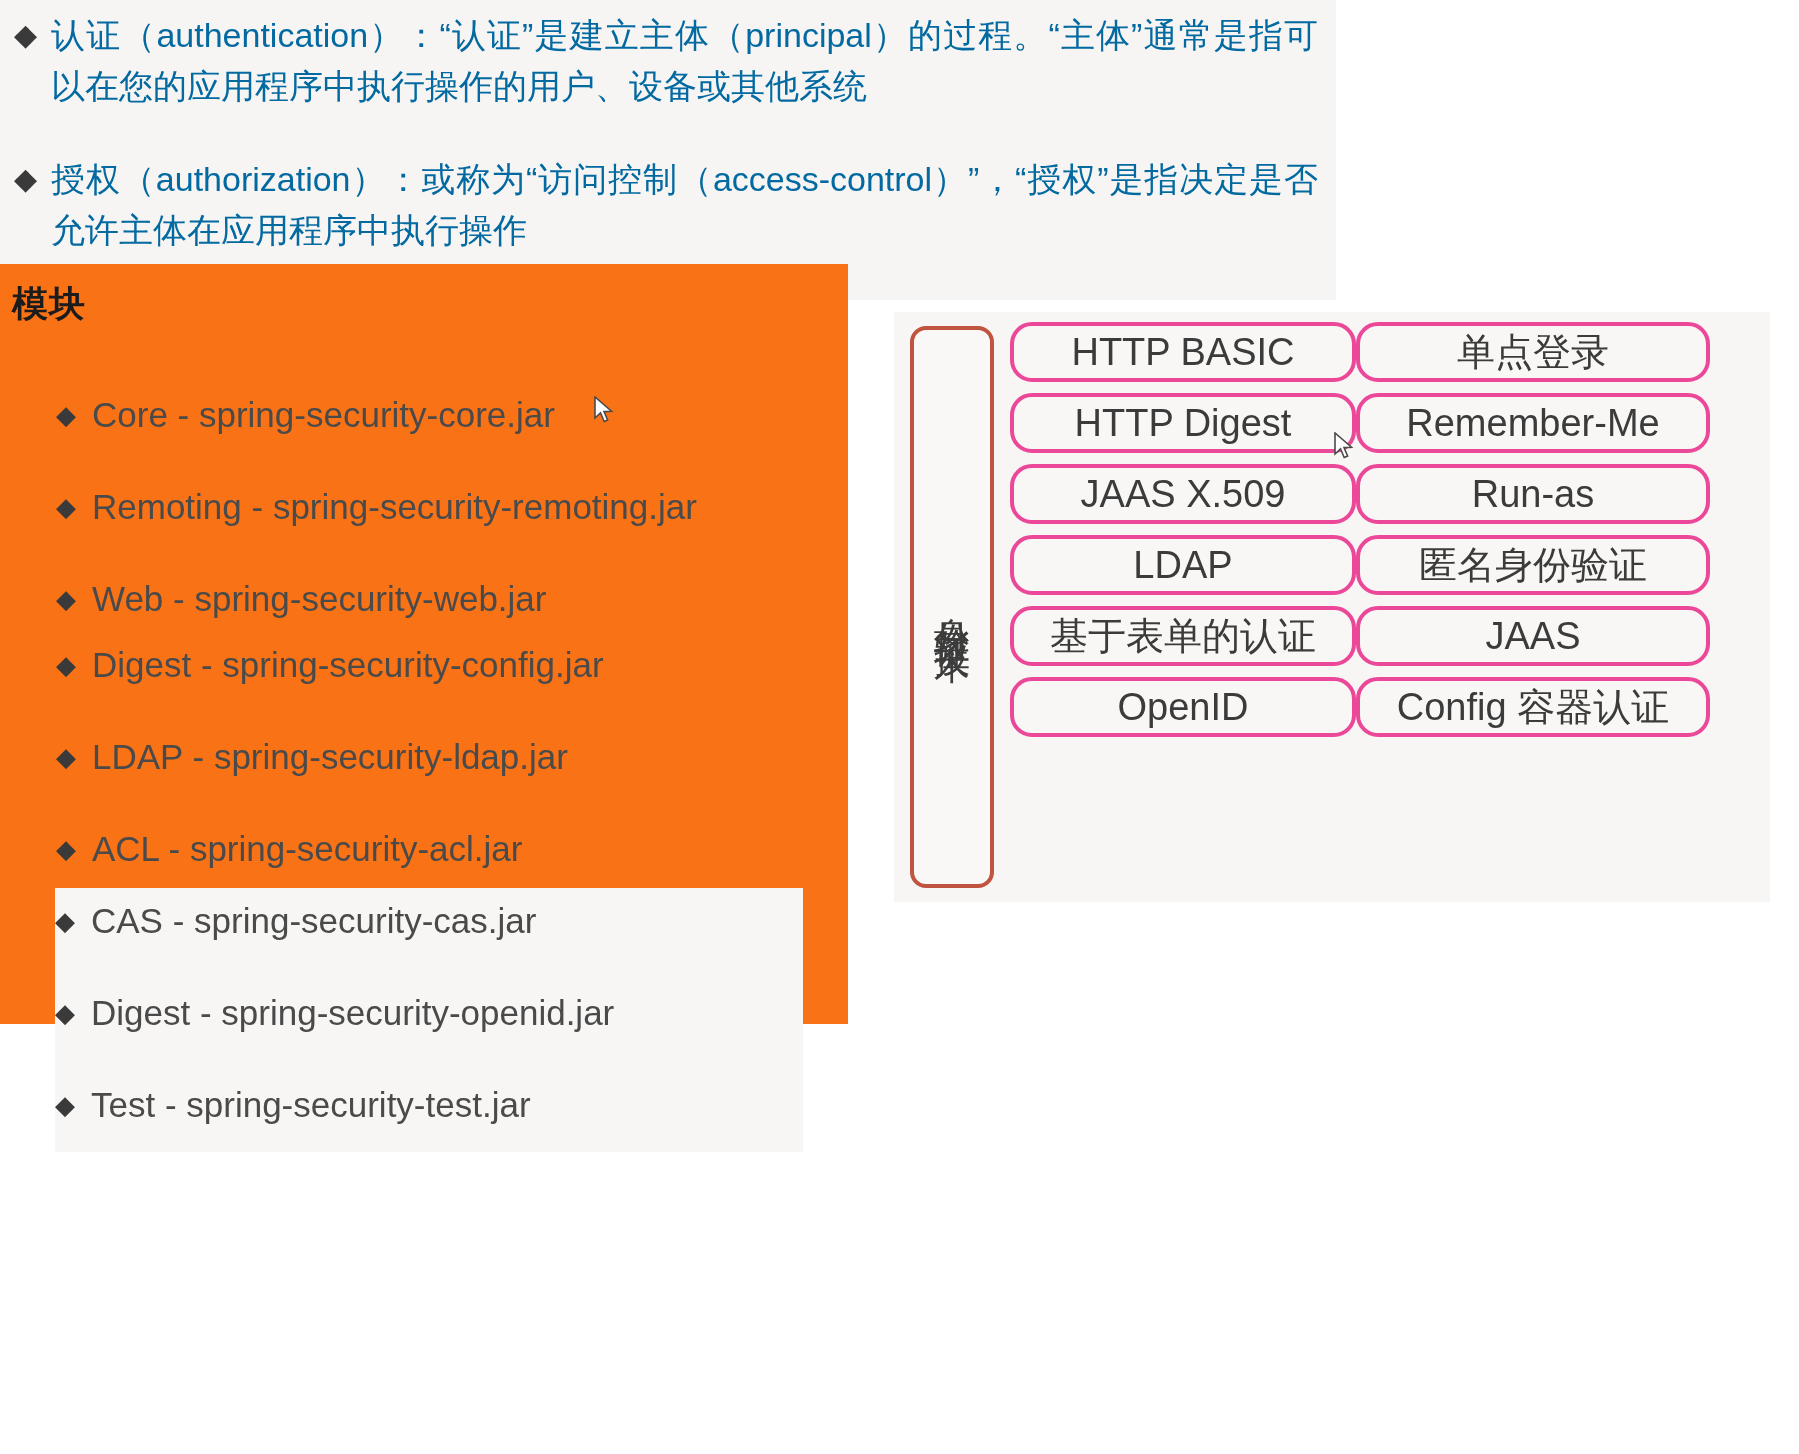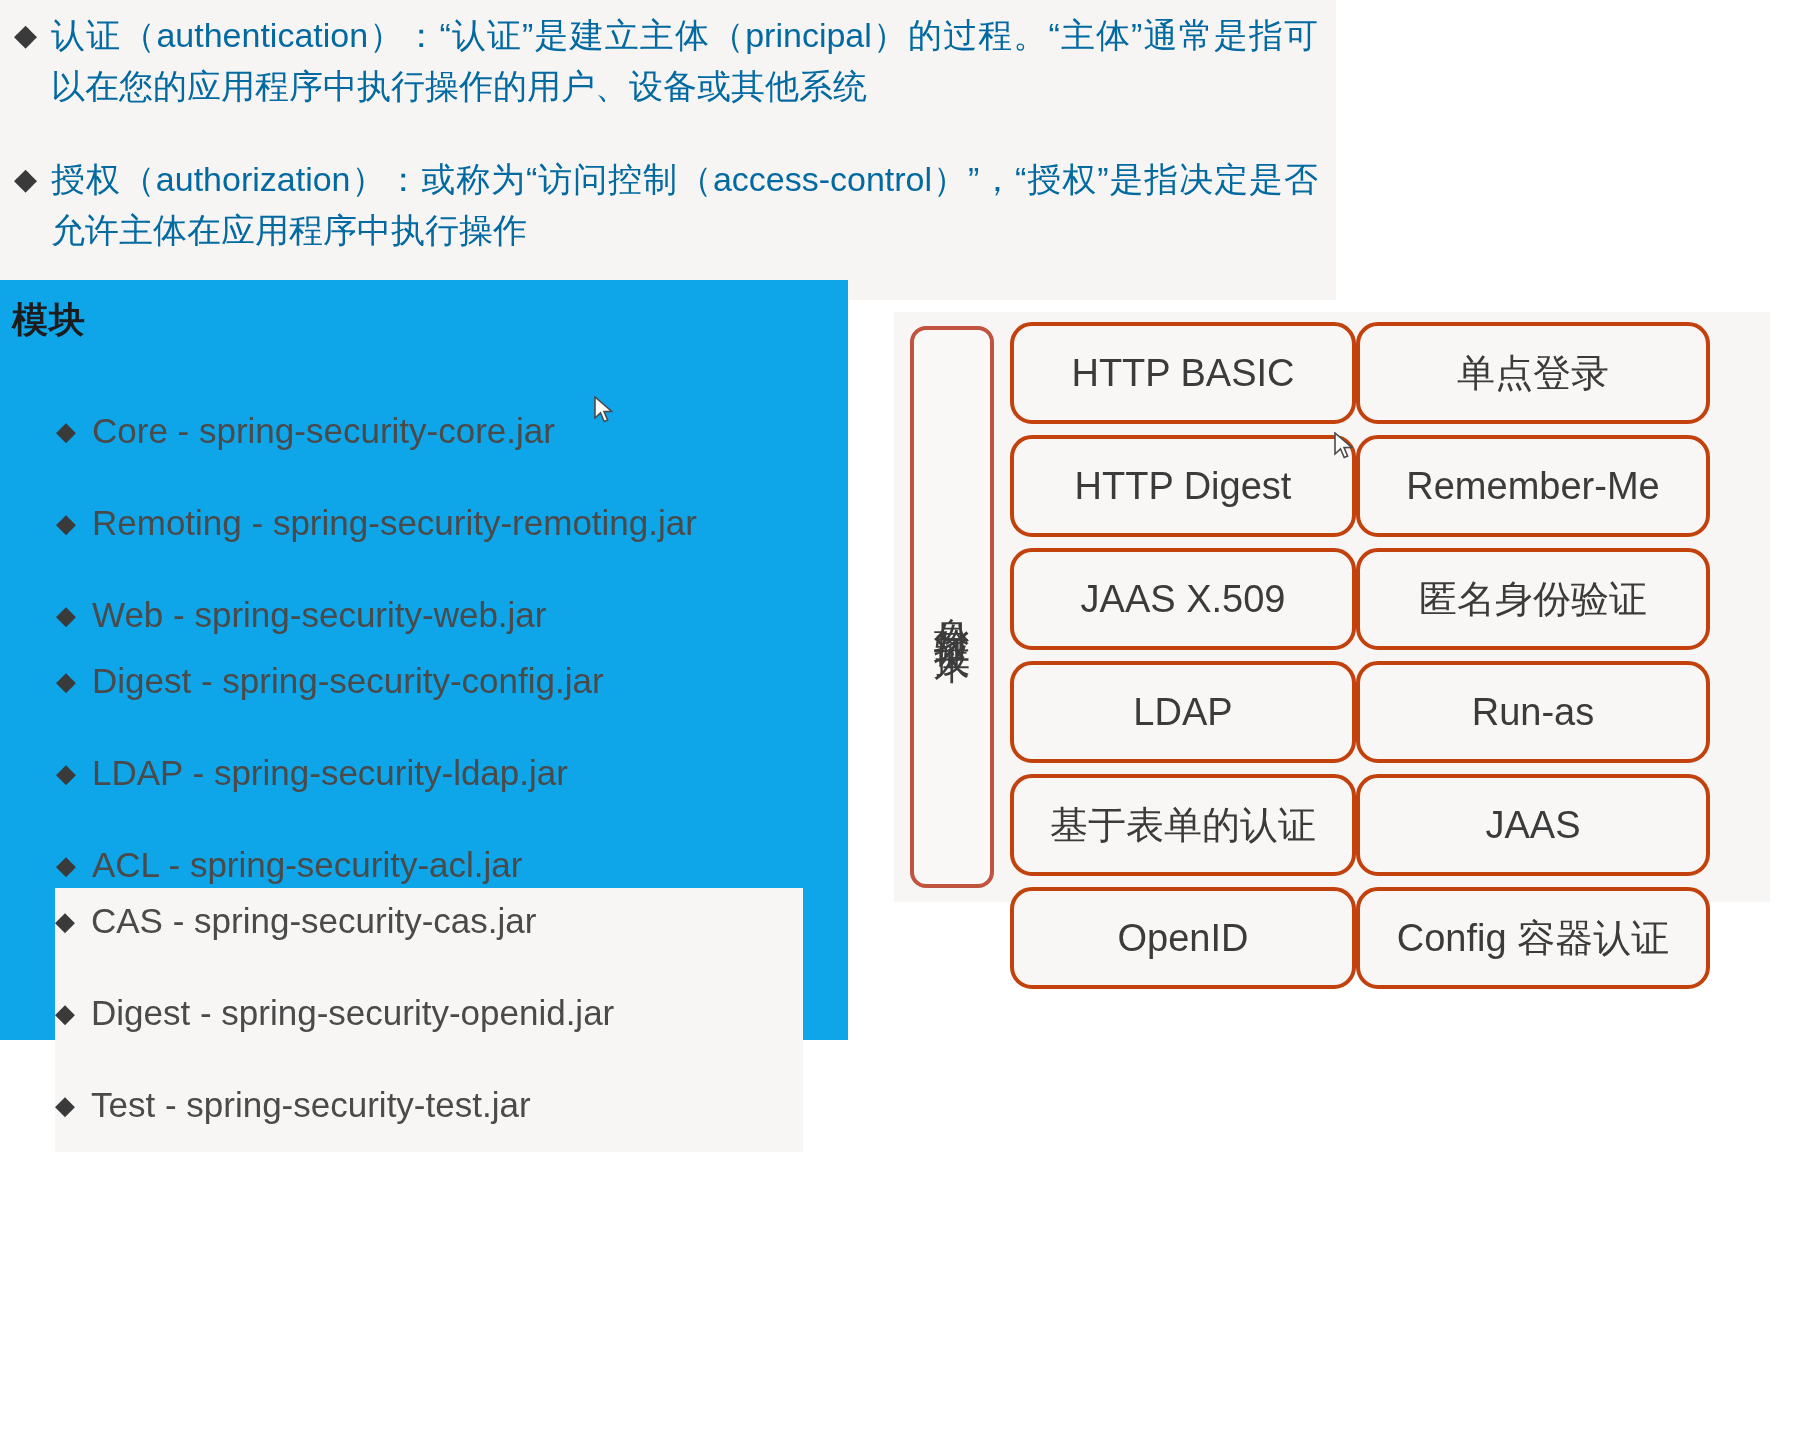--- a/index.html
+++ b/index.html
@@ -47,24 +47,24 @@
     color: #0369a1;
     letter-spacing: 0px;
     text-align: justify;
     text-justify: inter-character;
   }
 
   
   #modules-panel {
     position: absolute;
     left: 0;
-    top: 280px;
+    top: 264px;
     width: 848px;
     height: 760px;
-    background: #0ea5e9;
+    background: #f97316;
     box-sizing: border-box;
   }
   #modules-title {
     position: absolute;
     left: 12px;
     top: 16px;
     font-size: 36px;
     font-weight: bold;
     color: #1c1c1c;
     letter-spacing: 1px;
@@ -145,22 +145,22 @@
   .auth-col {
     position: absolute;
     top: 10px;
     display: flex;
     flex-direction: column;
     gap: 11px;
   }
   #auth-col-left  { left: 116px; width: 346px; }
   #auth-col-right { left: 462px; width: 354px; }
   .auth-box {
-    height: 102px;
-    border: 4px solid #c2410c;
+    height: 60px;
+    border: 4px solid #ec4899;
     border-radius: 22px;
     background: #f8f7f5;
     display: flex;
     align-items: center;
     justify-content: center;
     box-sizing: border-box;
     font-size: 38px;
     color: #3b3b3b;
     white-space: nowrap;
   }
@@ -247,22 +247,22 @@
     <div class="auth-box">HTTP Digest</div>
     <div class="auth-box">JAAS X.509</div>
     <div class="auth-box">LDAP</div>
     <div class="auth-box">基于表单的认证</div>
     <div class="auth-box">OpenID</div>
   </div>
 
   <div class="auth-col" id="auth-col-right">
     <div class="auth-box">单点登录</div>
     <div class="auth-box">Remember-Me</div>
+    <div class="auth-box">Run-as</div>
     <div class="auth-box">匿名身份验证</div>
-    <div class="auth-box">Run-as</div>
     <div class="auth-box">JAAS</div>
     <div class="auth-box">Config 容器认证</div>
   </div>
 
 </div>
 
 <div class="cursor" id="cursor-modules">
   <svg width="22" height="30" viewBox="0 0 22 30">
     <path d="M1,1 L1,22 L6.5,16.8 L10.2,25.5 L13.6,24 L10,15.6 L17.5,15.2 Z" fill="#ffffff" stroke="#4a4a4a" stroke-width="1.6"></path>
   </svg>

